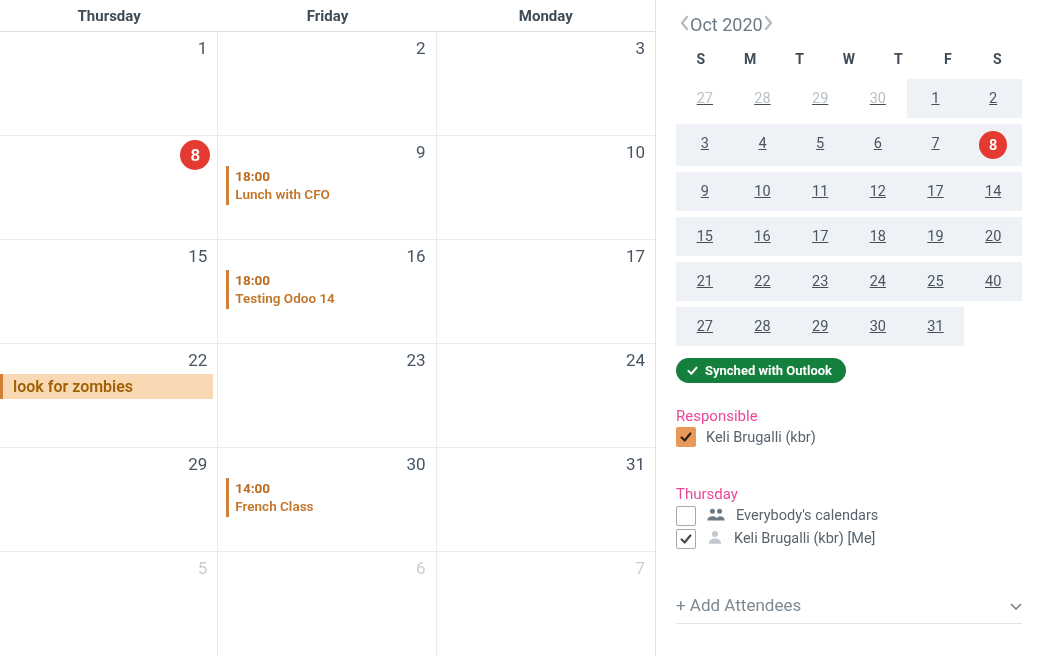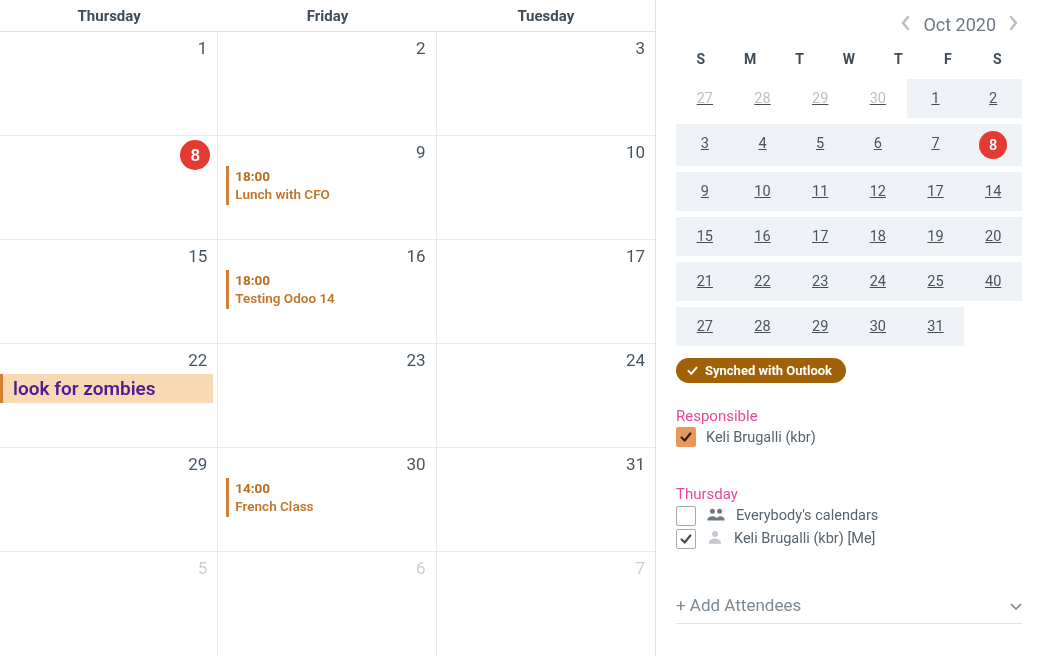--- a/index.html
+++ b/index.html
@@ -13,55 +13,55 @@
   .main-row:last-child { border-bottom: none; }
   .main-cell { border-right: 1px solid #e9ecef; display:flex; flex-direction:column; overflow: hidden; }
   .main-cell:last-child { border-right: none; }
   .date-num { text-align: right; padding: 6px 10px 2px 0; font-size: 17px; color: #475563; font-weight: 400; }
   .date-num.muted { color: #c7cfd6; }
   .date-num.today { position: relative; padding-right:7px; padding-top:4px;}
   .date-num.today .badge { display:inline-flex; align-items:center; justify-content:center; width:30px; height:30px; border-radius:50%; background:#e43a31; color:#fff; font-size:17px; font-weight:600;}
   .event { margin: 2px 6px 2px 8px; border-left: 3px solid #d28038; padding: 2px 6px 2px 6px; font-size: 13.5px; color:#b86a20; line-height:1.3; }
   .event .time { font-weight:700; color:#b96c22;}
   .event .title{ font-weight:600; color:#c27629;}
-  .allday-event { position: relative; margin-top:2px; background:#f9d8b4; color:#4c1d95; font-size:19px; font-weight:600; padding:3px 6px 3px 10px; width:98%; border-left:3px solid #d28038;}
+  .allday-event { position: relative; margin-top:2px; background:#f9d8b4; color:#a16207; font-size:16px; font-weight:600; padding:3px 6px 3px 10px; width:98%; border-left:3px solid #d28038;}
   .sidebar { flex:1; padding: 8px 18px 0 20px; overflow: hidden;}
-  .mini-nav { display:flex; align-items:center; justify-content:flex-end; padding: 6px 2px 10px 2px; gap: 12px; }
+  .mini-nav { display:flex; align-items:center; justify-content:flex-start; padding: 6px 2px 10px 2px; }
   .mini-nav-title { font-size:18px; color:#6b7a86; font-weight:400; }
   .chev { cursor:pointer; color:#b7bec5;}
   .mini-grid { width:100%; }
   .mini-head { display:grid; grid-template-columns: repeat(7,1fr); margin-bottom:6px; }
   .mini-head div { text-align:center; font-weight:700; font-size:14px; color:#3f4c57; padding:6px 0; }
   .mini-body { display:grid; grid-template-columns: repeat(6,1fr); row-gap:6px;text-decoration:underline;}
   .mini-cell { text-align:center; font-size:14.5px; color:#475563; padding:11px 0; cursor:pointer;}
   .mini-cell.prev { color:#b8c0c8; }
   .mini-cell.inmonth { background:#eef2f6; }
   .mini-cell.today { position:relative;}
   .mini-cell.today span{ display:inline-flex; align-items:center; justify-content:center; width:28px; height:28px; border-radius:50%; background:#e43a31; color:#fff; font-weight:600; margin-top:-4px; margin-bottom:-4px;}
-  .sync-badge { margin-top:12px; display:inline-flex; align-items:center; gap:6px; background:#a16207; color:#fff; padding:5px 14px 5px 10px; border-radius:14px; font-size:13px; font-weight:700;}
+  .sync-badge { margin-top:12px; display:inline-flex; align-items:center; gap:6px; background:#15803d; color:#fff; padding:5px 14px 5px 10px; border-radius:14px; font-size:13px; font-weight:700;}
   .sync-badge svg { width:13px; height:13px;}
   .section-title { margin-top:24px; font-size:15px; color:#ec4899; font-weight:400; }
   .resp-row, .att-row { display:flex; align-items:center; gap:10px; margin-top:2px; }
   .checkbox { width:20px; height:20px; border:1.5px solid #aaa; display:inline-flex; align-items:center; justify-content:center; cursor:pointer; border-radius:2px;}
   .checkbox.orange { background:#e8995a; border-color:#e8995a; color:#3a2a17;}
   .checkbox.checked svg, .checkbox.orange svg { width:14px; height:14px;}
   .person-label { font-size:14.5px; color:#58636d;}
   .att-icon { color:#b0b7be; }
   .add-att { display:flex; align-items:center; justify-content:space-between; margin-top:38px; padding:8px 0; border-bottom:1px solid #e0e4e8; color:#7d8a94; font-size:17px; cursor:text;}
   .caret-down { color:#6e7a84;}
 </style>
 </head>
 <body>
 
 <div class="app">
   <div class="main-cal">
     <div class="main-header">
       <div class="main-header-cell">Thursday</div>
       <div class="main-header-cell">Friday</div>
-      <div class="main-header-cell">Tuesday</div>
+      <div class="main-header-cell">Monday</div>
     </div>
     <div class="main-body" id="main-body">
         <div class="main-row">
           <div class="main-cell">
             <div class="date-num">1</div>
           </div>
           <div class="main-cell">
             <div class="date-num">2</div>
           </div>
           <div class="main-cell">

